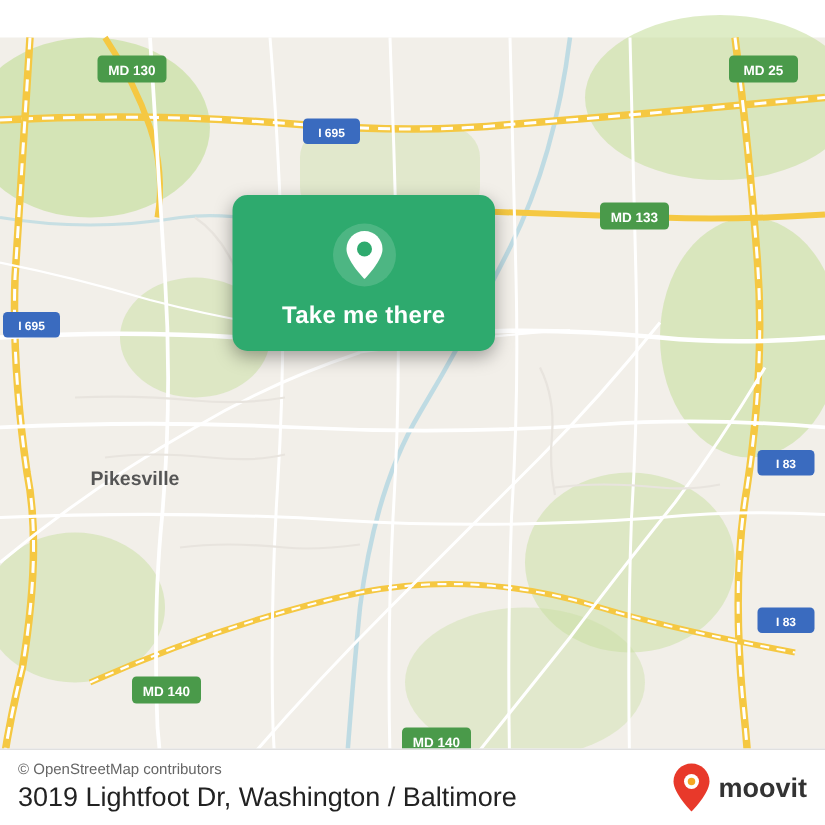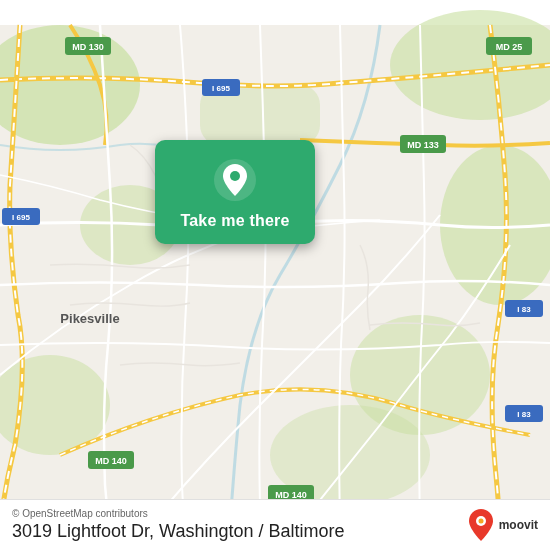--- a/index.html
+++ b/index.html
@@ -23,23 +23,23 @@
     #map-bg {
       width: 100%;
       height: 100%;
       position: absolute;
       top: 0;
       left: 0;
     }
 
     #overlay-card {
       position: absolute;
-      top: 140px;
+      top: 130px;
       left: 155px;
-      width: 160px;
+      width: 175px;
       background-color: #2eaa6e;
       border-radius: 10px;
       display: flex;
       flex-direction: column;
       align-items: center;
       padding: 18px 20px 14px;
       box-shadow: 0 4px 12px rgba(0,0,0,0.35);
     }
 
     #pin-icon {
@@ -205,17 +205,17 @@
       <span id="address-text">3019 Lightfoot Dr, Washington / Baltimore</span>
     </div>
 
     <div id="moovit-logo">
 
       <svg width="28" height="34" viewBox="0 0 28 34" xmlns="http://www.w3.org/2000/svg">
         <path d="M14 1 C7.37 1 2 6.37 2 13 C2 21 14 33 14 33 C14 33 26 21 26 13 C26 6.37 20.63 1 14 1Z" fill="#e8392a"></path>
         <circle cx="14" cy="13" r="5" fill="white"></circle>
         <circle cx="14" cy="13" r="2.5" fill="#f5a623"></circle>
       </svg>
-      <span style="font-size:12px; font-weight:700; color:#333; font-family:Arial;">moovit</span>
+      <span style="font-size:18px; font-weight:700; color:#333; font-family:Arial;">moovit</span>
     </div>
   </div>
 
 </div>
 
 </body></html>

